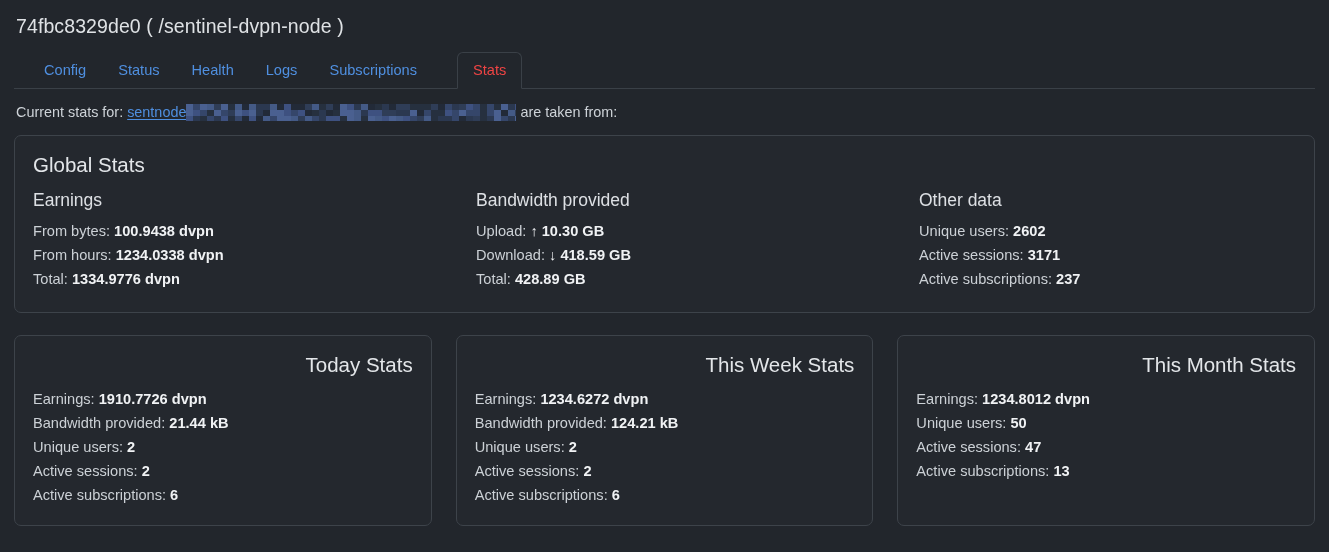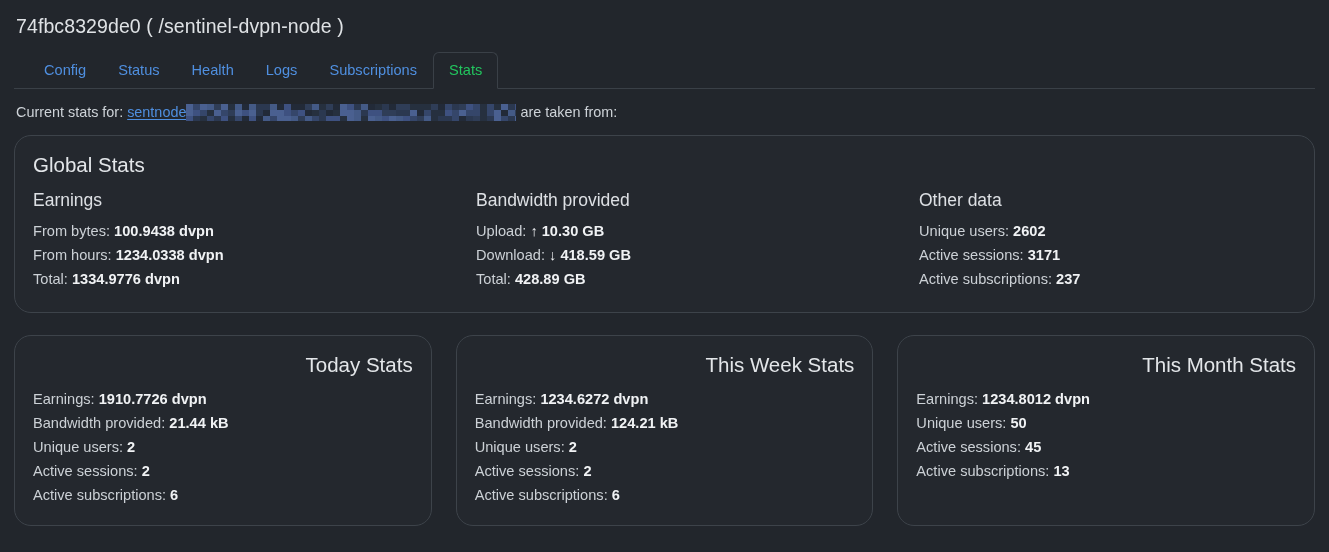--- a/index.html
+++ b/index.html
@@ -47,23 +47,24 @@
     padding: 9px 15px 9px 15px;
     color: #4f8fe0;
     cursor: pointer;
     border: 1px solid transparent;
     border-radius: 6px 6px 0 0;
     margin-bottom: -1px;
     white-space: nowrap;
     background: transparent;
   }
   .tab.active {
-    color: #22c55e;
+    color: #ef4444;
     border-color: #3a4047 #3a4047 #22262c;
     background: #22262c;
+    margin-left: 24px;
   }
 
   
   .source-line {
     margin-top: 13px;
     padding-left: 2px;
     font-size: 14.4px;
     line-height: 20px;
     color: #ced3d8;
     display: flex;
@@ -96,21 +97,21 @@
     width: 100%; height: 100%;
   }
   .redacted i {
     position: absolute;
     display: block;
   }
 
   
   .card {
     border: 1px solid #3d434a;
-    border-radius: 17px;
+    border-radius: 7px;
     background: #24282e;
   }
   .global-card {
     margin-top: 13px;
     padding: 16px 18px 14px 18px;
     height: 178px;
   }
   .card-title {
     font-size: 20.5px;
     font-weight: 400;
@@ -395,18 +396,18 @@
         <div class="stat-row"><span>Earnings:</span> <b>1234.6272 dvpn</b></div>
         <div class="stat-row"><span>Bandwidth provided:</span> <b>124.21 kB</b></div>
         <div class="stat-row"><span>Unique users:</span> <b>2</b></div>
         <div class="stat-row"><span>Active sessions:</span> <b>2</b></div>
         <div class="stat-row"><span>Active subscriptions:</span> <b>6</b></div>
       </div>
       <div class="card">
         <div class="card-title">This Month Stats</div>
         <div class="stat-row"><span>Earnings:</span> <b>1234.8012 dvpn</b></div>
         <div class="stat-row"><span>Unique users:</span> <b>50</b></div>
-        <div class="stat-row"><span>Active sessions:</span> <b>45</b></div>
+        <div class="stat-row"><span>Active sessions:</span> <b>47</b></div>
         <div class="stat-row"><span>Active subscriptions:</span> <b>13</b></div>
       </div>
     </div>
 
 </div>
 
 </body></html>

